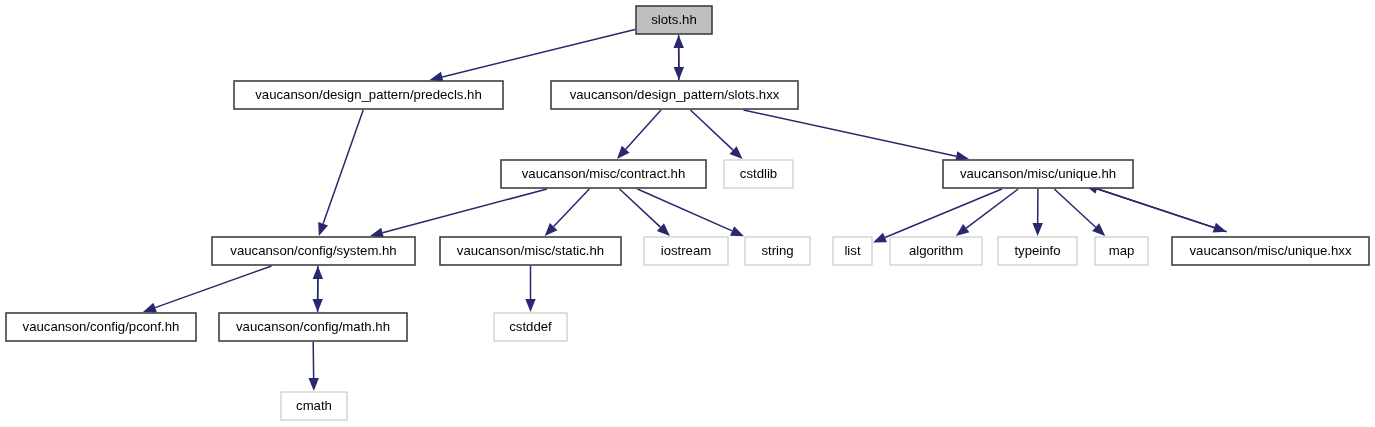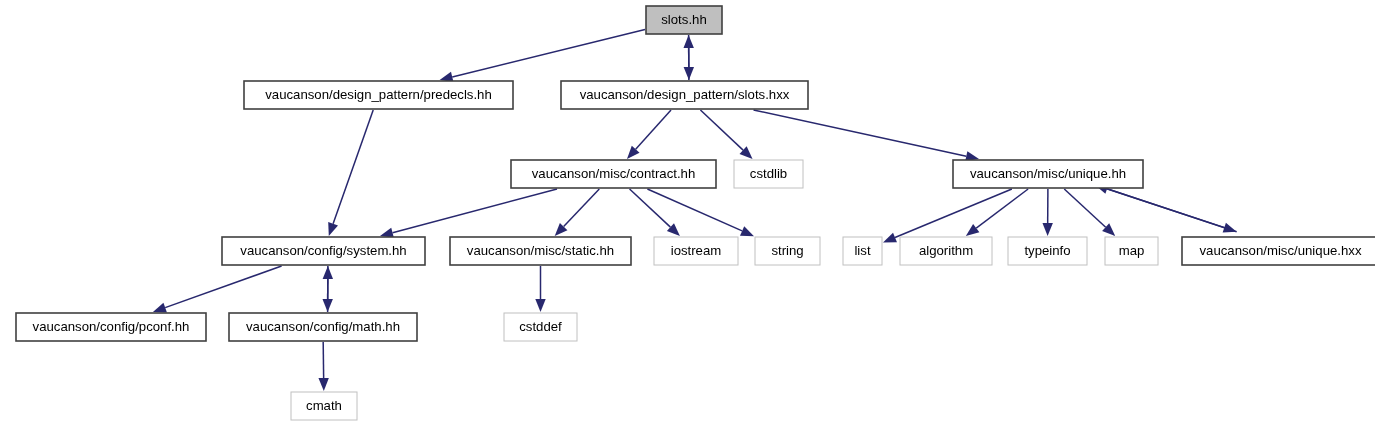--- a/index.html
+++ b/index.html
@@ -10,21 +10,20 @@
   body {
     width: 1375px;
     height: 427px;
     font-family: "Liberation Sans", sans-serif;
     overflow: hidden;
   }
   #graph-root {
     position: relative;
     width: 1146px;
     height: 427px;
-    padding-left: 10px;
   }
   svg#dep-graph {
     display: block;
     width: 1375px;
     height: 427px;
   }
   .node-box {
     fill: #ffffff;
     stroke: #c0c0c0;
     stroke-width: 1;

